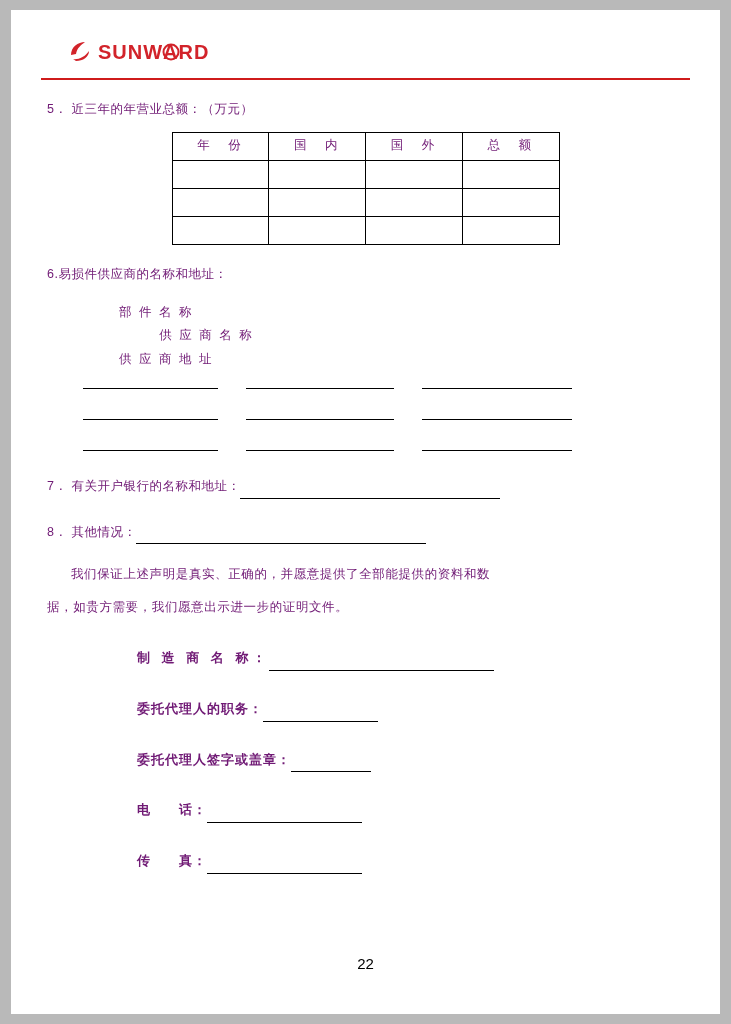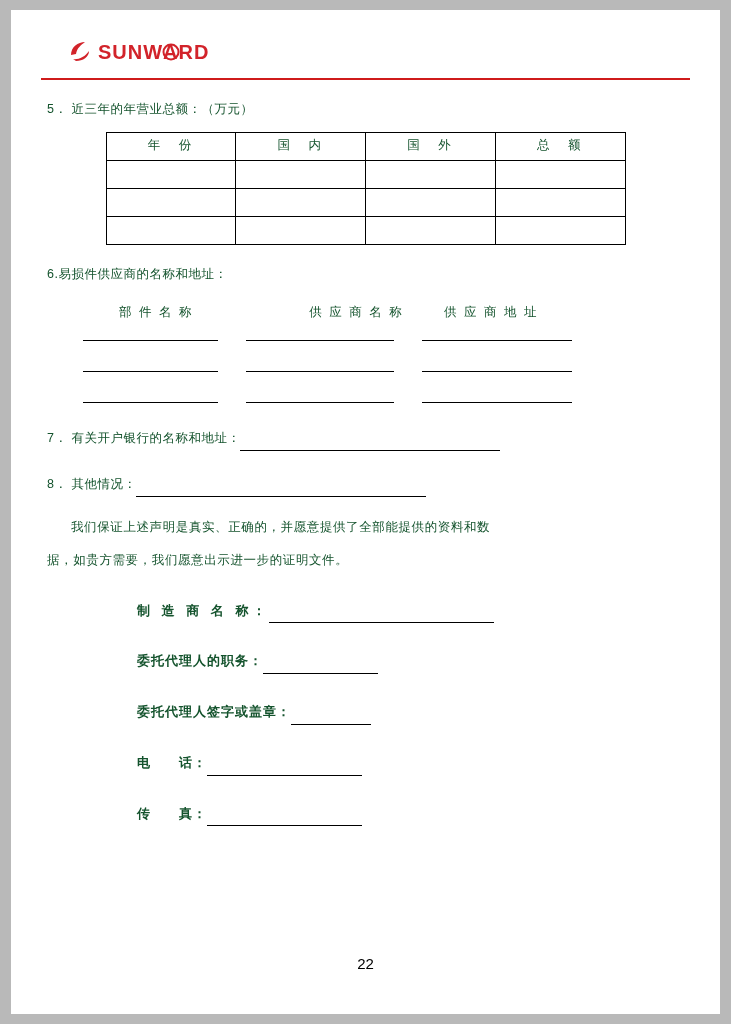--- a/index.html
+++ b/index.html
@@ -87,52 +87,53 @@
     font-size: 6px;
     color: #d2232a;
     letter-spacing: 0.3px;
     margin-top: 1px;
   }
 
   
   .content {
     padding: 0 36px;
     font-size: 12.5px;
-    color: #14532d;
+    color: #701a75;
     line-height: 1.9;
   }
   .q {
     margin-top: 18px;
     letter-spacing: 0.5px;
   }
 
   
   table.rev {
     border-collapse: collapse;
     margin: 10px auto 0 auto;
-    width: 520px;
+    width: 388px;
     table-layout: fixed;
   }
   table.rev th, table.rev td {
     border: 1.5px solid #000;
     height: 25px;
     text-align: center;
     font-size: 12.5px;
     font-weight: normal;
     letter-spacing: 3px;
   }
   table.rev tr.body-row td { height: 25px; }
 
   
   .sup-head {
     display: flex;
     margin-top: 14px;
     padding-left: 72px;
     font-size: 12.5px;
     letter-spacing: 2px;
+    flex-direction: column;
   }
   .sup-head > div { }
   .sup-col-1 { width: 150px; }
   .sup-col-2 { width: 175px; text-align: center; }
   .sup-col-3 { width: 175px; }
 
   .sup-lines {
     margin-top: 4px;
     padding-left: 36px;
   }

